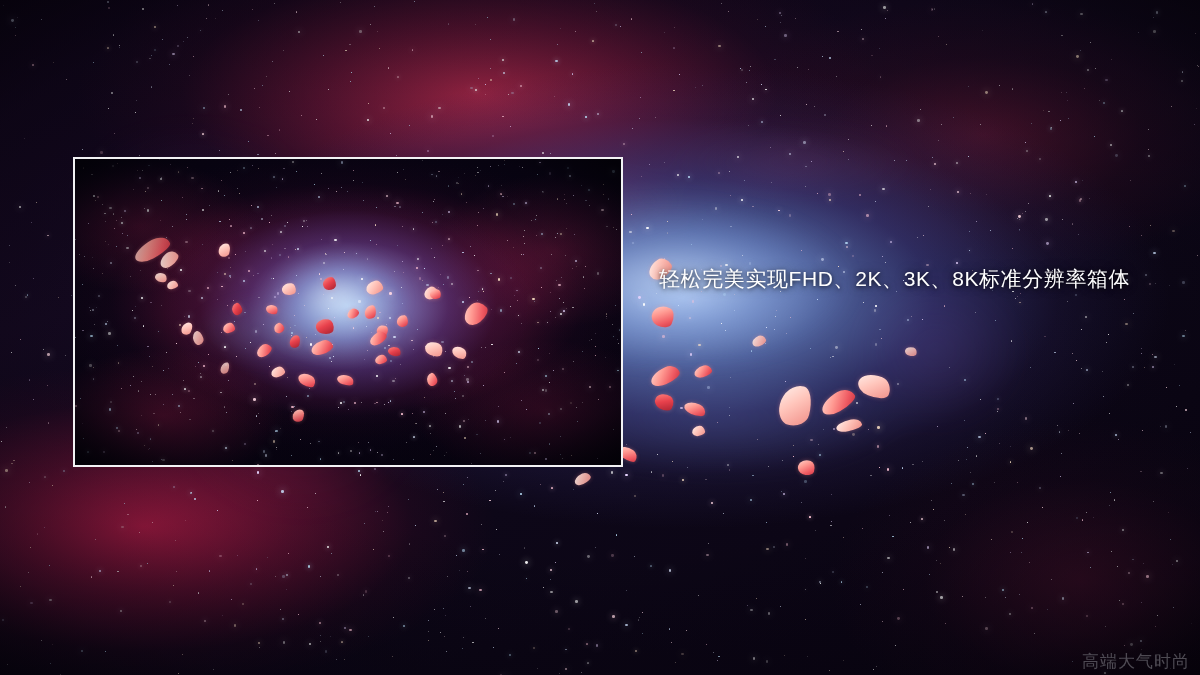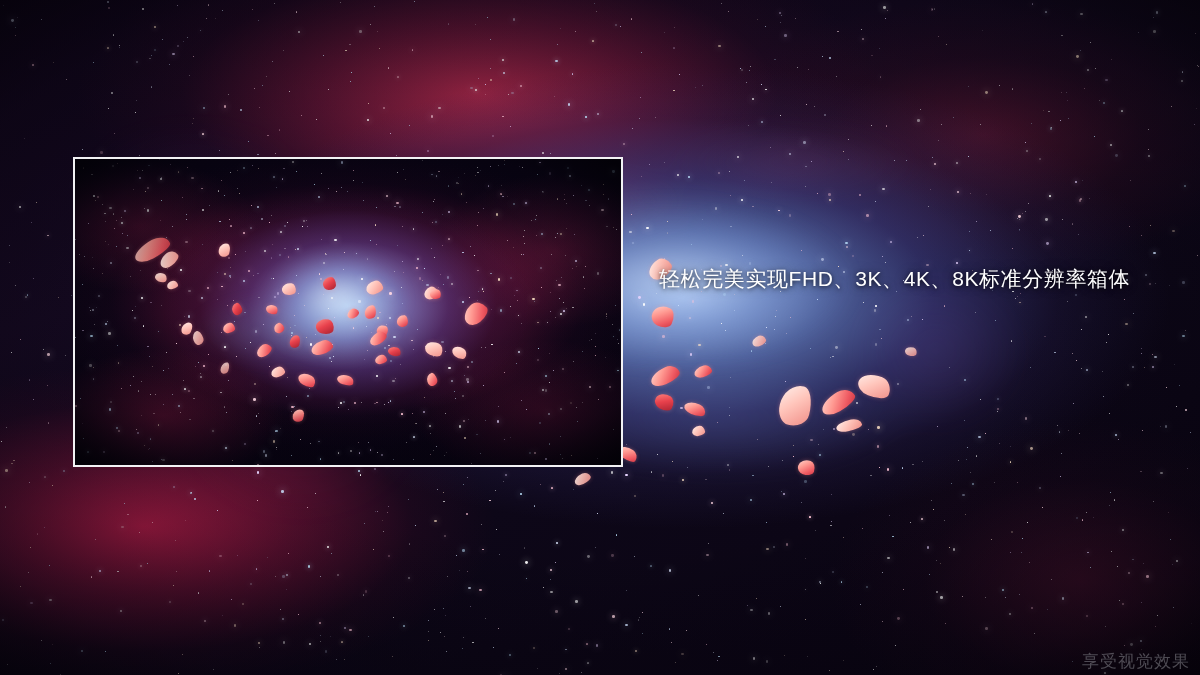--- a/index.html
+++ b/index.html
@@ -2055,18 +2055,18 @@
           <i class="petal" style="left:388px;top:145px;width:25px;height:19px;transform:rotate(-40deg);opacity:1"></i>
           <i class="petal" style="left:355px;top:130px;width:11px;height:10px;transform:rotate(12deg);opacity:1"></i>
           <i class="petal pale" style="left:118px;top:172px;width:10px;height:14px;transform:rotate(-20deg);opacity:0.85"></i>
           <i class="petal pale" style="left:146px;top:203px;width:8px;height:12px;transform:rotate(18deg);opacity:0.8"></i>
         </div>
       <div class="photo-vig"></div>
     </div>
   </div>
 
   <div class="body-text">
-    <div class="body-line">轻松完美实现FHD、3K、4K、8K标准分辨率箱体</div>
+    <div class="body-line">轻松完美实现FHD、2K、3K、8K标准分辨率箱体</div>
   </div>
 
-  <div class="watermark">享受视觉效果</div>
+  <div class="watermark">高端大气时尚</div>
 
 </div>
 
 </body></html>

